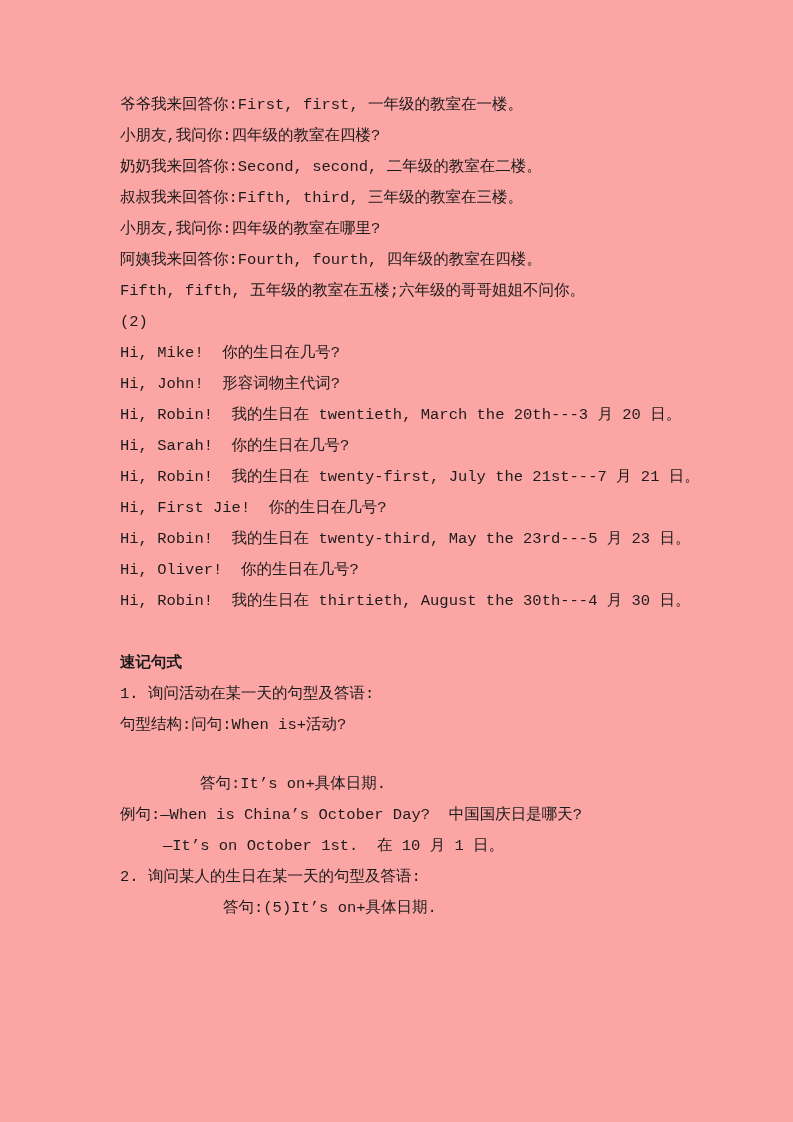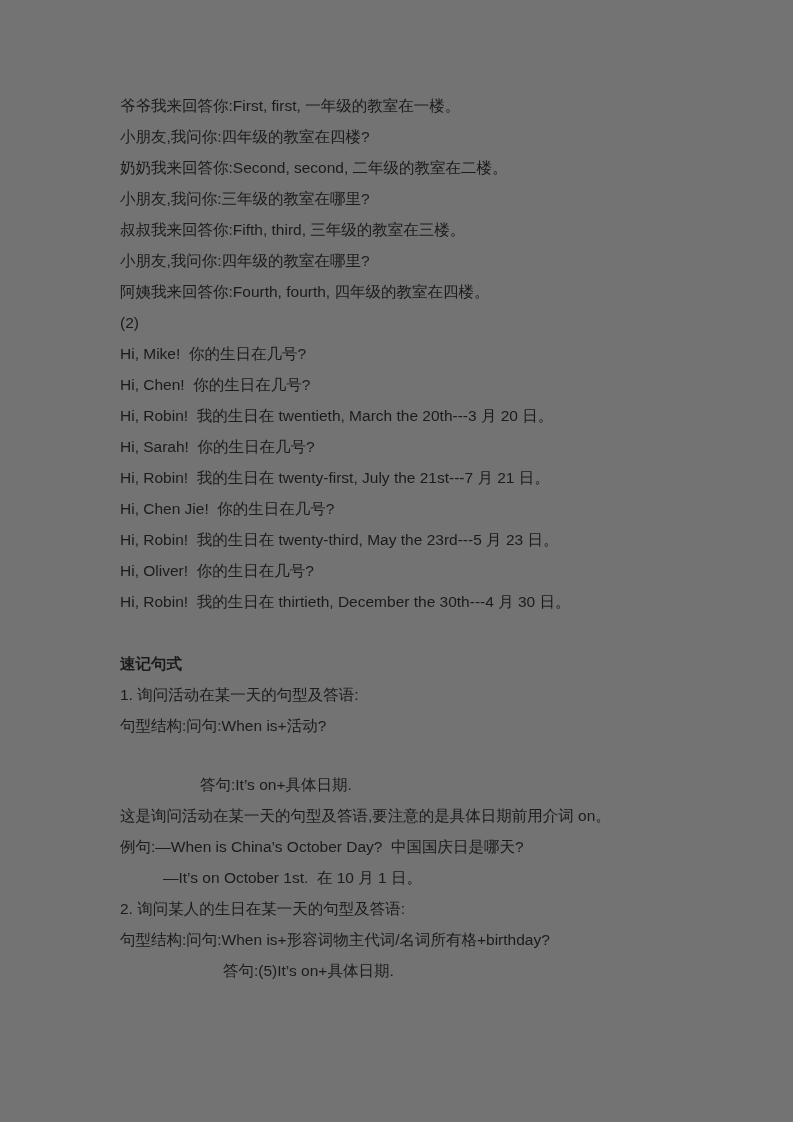--- a/index.html
+++ b/index.html
@@ -7,22 +7,22 @@
     padding: 0;
     background: #ffffff;
     width: 793px;
     height: 1122px;
     overflow: hidden;
   }
   .page {
     position: relative;
     width: 793px;
     height: 1122px;
-    background: #737373;
-    font-family: Liberation Sans, sans-serif;
+    background: #fca5a5;
+    font-family: Liberation Mono, monospace;
     color: #1b1b1b;
   }
   .text-block {
     position: absolute;
     top: 90px;
     left: 120px;
     right: 80px;
     font-size: 15.5px;
   }
   .line {
@@ -35,39 +35,37 @@
   }
 </style>
 </head>
 <body>
 
 <div class="page">
   <div class="text-block">
       <div class="line">爷爷我来回答你:First, first, 一年级的教室在一楼。</div>
       <div class="line">小朋友,我问你:四年级的教室在四楼?</div>
       <div class="line">奶奶我来回答你:Second, second, 二年级的教室在二楼。</div>
-      <div class="line">小朋友,我问你:三年级的教室在哪里?</div>
       <div class="line">叔叔我来回答你:Fifth, third, 三年级的教室在三楼。</div>
       <div class="line">小朋友,我问你:四年级的教室在哪里?</div>
       <div class="line">阿姨我来回答你:Fourth, fourth, 四年级的教室在四楼。</div>
+      <div class="line">Fifth, fifth, 五年级的教室在五楼;六年级的哥哥姐姐不问你。</div>
       <div class="line">(2)</div>
       <div class="line">Hi, Mike!  你的生日在几号?</div>
-      <div class="line">Hi, Chen!  你的生日在几号?</div>
+      <div class="line">Hi, John!  形容词物主代词?</div>
       <div class="line">Hi, Robin!  我的生日在 twentieth, March the 20th---3 月 20 日。</div>
       <div class="line">Hi, Sarah!  你的生日在几号?</div>
       <div class="line">Hi, Robin!  我的生日在 twenty-first, July the 21st---7 月 21 日。</div>
-      <div class="line">Hi, Chen Jie!  你的生日在几号?</div>
+      <div class="line">Hi, First Jie!  你的生日在几号?</div>
       <div class="line">Hi, Robin!  我的生日在 twenty-third, May the 23rd---5 月 23 日。</div>
       <div class="line">Hi, Oliver!  你的生日在几号?</div>
-      <div class="line">Hi, Robin!  我的生日在 thirtieth, December the 30th---4 月 30 日。</div>
+      <div class="line">Hi, Robin!  我的生日在 thirtieth, August the 30th---4 月 30 日。</div>
       <div class="line">&nbsp;</div>
       <div class="line bold">速记句式</div>
       <div class="line">1. 询问活动在某一天的句型及答语:</div>
       <div class="line">句型结构:问句:When is+活动?</div>
       <div class="line" style="padding-left: 80px; margin-top: 28px;">答句:It’s on+具体日期.</div>
-      <div class="line">这是询问活动在某一天的句型及答语,要注意的是具体日期前用介词 on。</div>
       <div class="line">例句:—When is China’s October Day?  中国国庆日是哪天?</div>
       <div class="line" style="padding-left: 43px;">—It’s on October 1st.  在 10 月 1 日。</div>
       <div class="line">2. 询问某人的生日在某一天的句型及答语:</div>
-      <div class="line">句型结构:问句:When is+形容词物主代词/名词所有格+birthday?</div>
       <div class="line" style="padding-left: 103px;">答句:(5)It’s on+具体日期.</div>
     </div>
 </div>
 
 </body></html>

